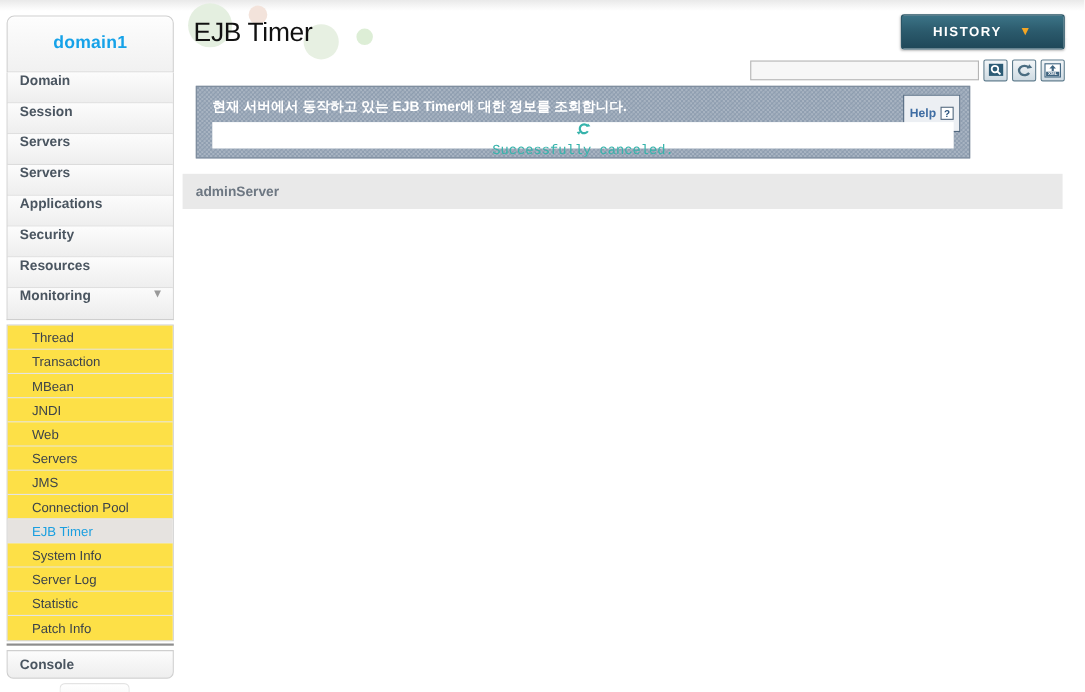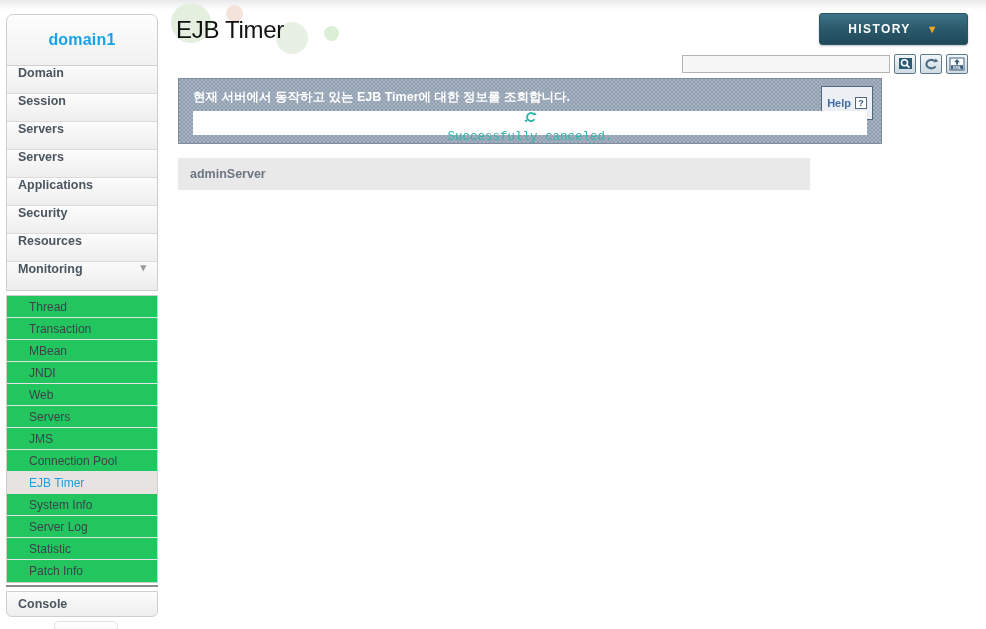--- a/index.html
+++ b/index.html
@@ -46,21 +46,21 @@
     background: linear-gradient(to bottom,#fbfbfb 0%, #ececec 100%);
   }
 
   .subnav {
     margin-top:4px;
     border:1px solid #cfcfcf; background:#fff;
   }
   .sub-item {
     height:22px; display:flex; align-items:center;
     padding:0 10px 0 22px; font-size:12px; color:#3c434a;
-    border-bottom:1px solid #e4e4e4; background:#22c55e; cursor:pointer;
+    border-bottom:1px solid #e4e4e4; background:#fde047; cursor:pointer;
   }
   .sub-item:last-child{ border-bottom:none; }
   .sub-item.active {
     background:#e6e3e0; color:#1a9fe0;
   }
 
   .console-box {
     margin-top:4px; height:26px;
     border:1px solid #cfcfcf; border-radius:0 0 6px 6px;
     background: linear-gradient(to bottom,#fcfcfc 0%, #eeeeee 100%);
@@ -152,21 +152,21 @@
     position:absolute; left:14px; top:32px; right:14px; height:24px;
     background:#ffffff; display:flex; align-items:center; padding:0 7px; gap:6px;flex-direction:column;
   }
   .msg-text {
     color:#36b3ab; font-size:12.5px;
     font-family:"Liberation Mono", monospace;
   }
   .sync-icon svg { display:block; }
 
   
-  .srvlist { position:absolute; left:12px; top:158px; width:632px; }
+  .srvlist { position:absolute; left:0; top:158px; width:800px; }
   .srv-row {
     height:32px; display:flex; align-items:center; padding:0 12px;
     background:#e9e9e9; border-bottom:1px solid #d3d3d3;
     color:#6d7782; font-size:12.5px; font-weight:bold; cursor:pointer;
   }
   .srv-row:last-child { border-bottom:none; }
 </style>
 </head>
 <body>
 

